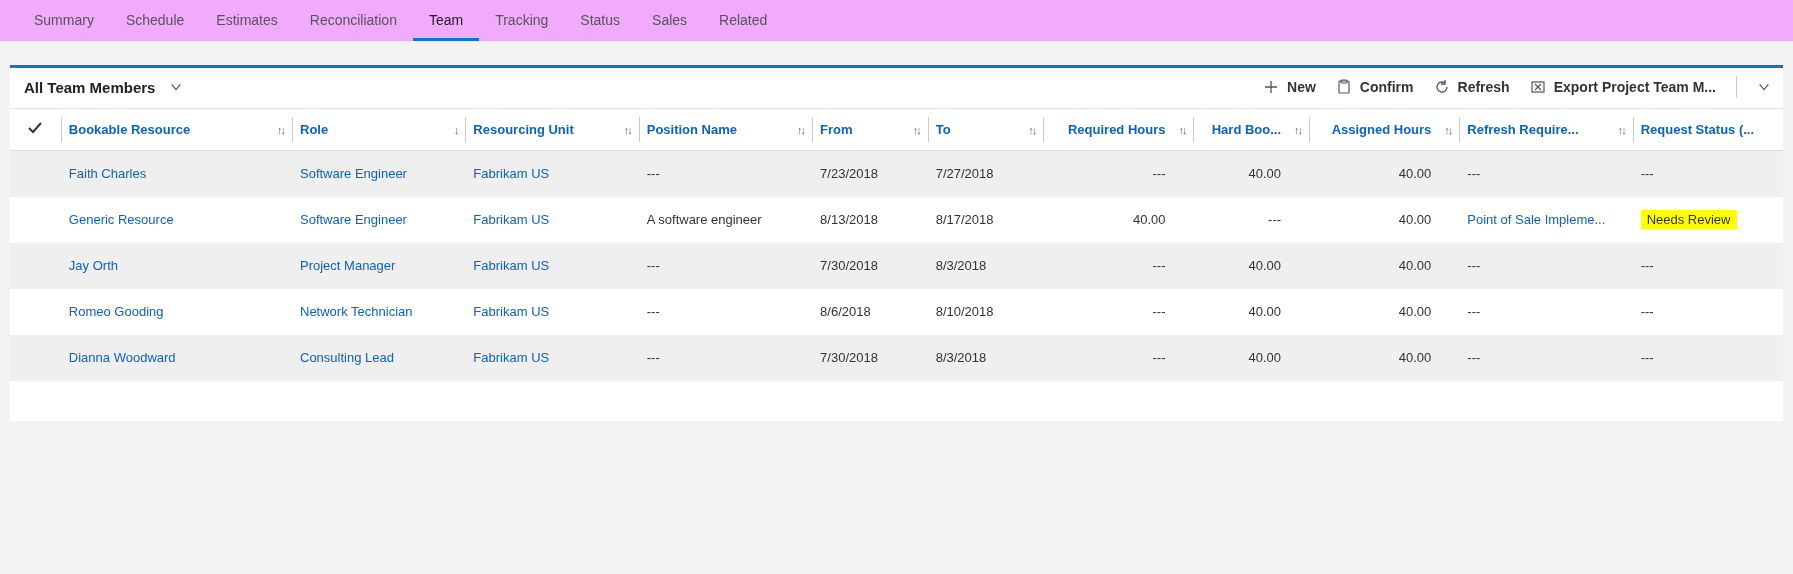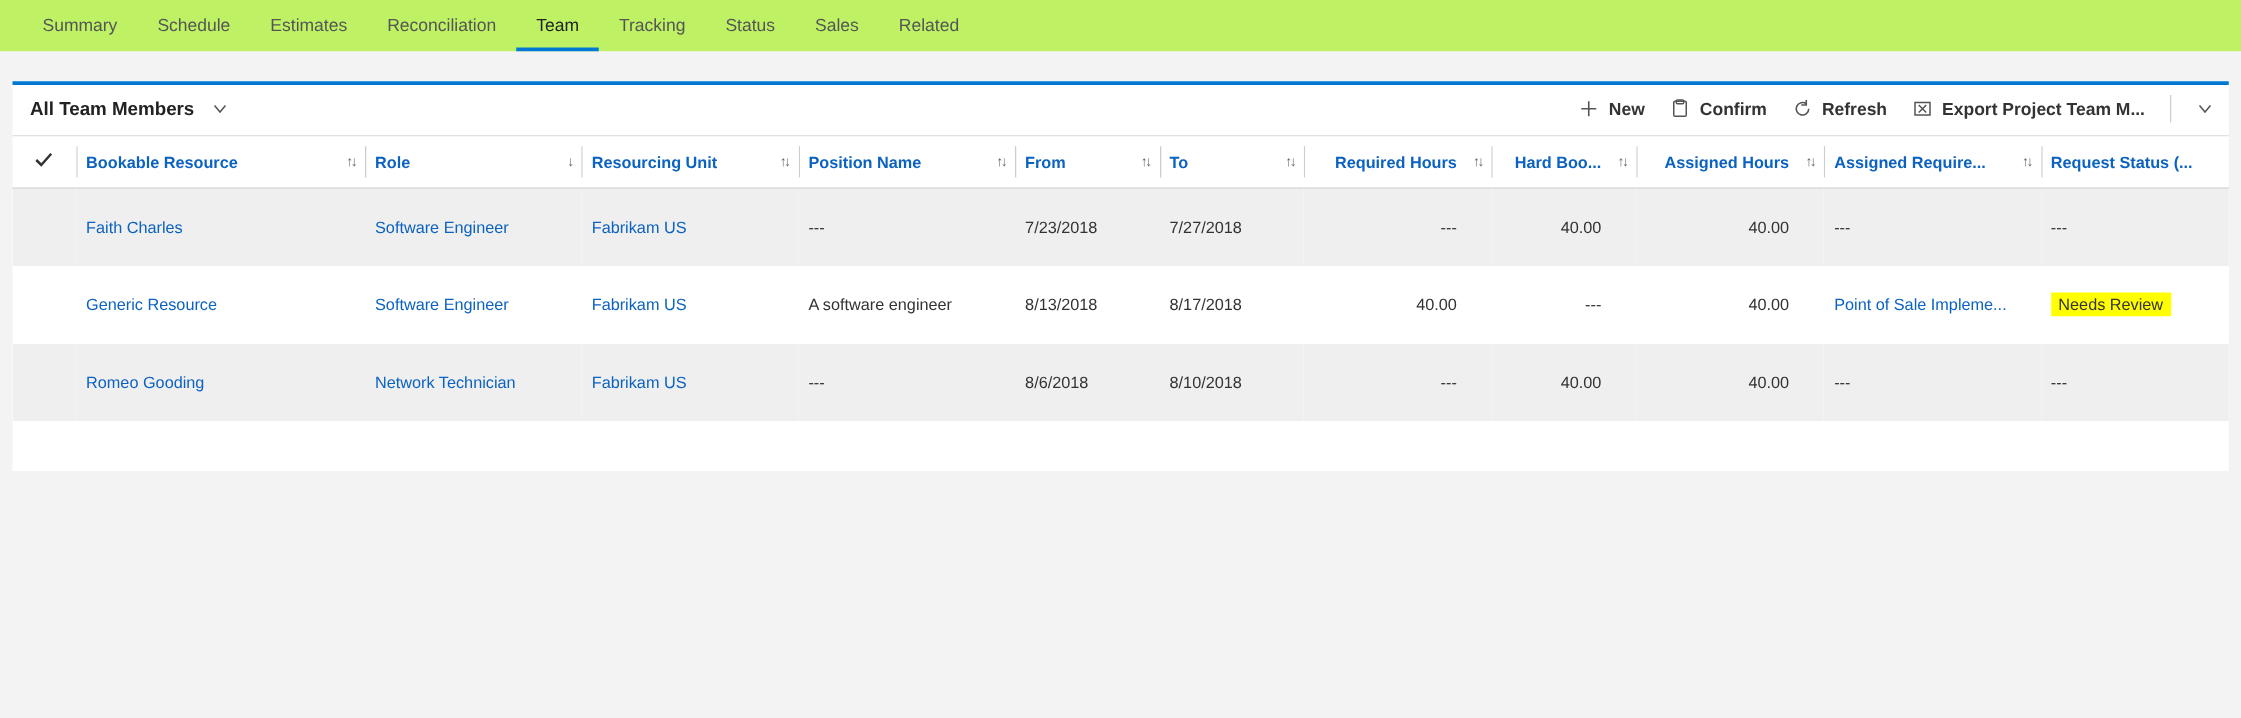--- a/index.html
+++ b/index.html
@@ -6,21 +6,21 @@
     body {
       font-family: "Segoe UI", Arial, sans-serif;
       font-size: 13px;
       color: #333;
       background: #f3f3f3;
       width: 1793px;
     }
     .tabs {
       display: flex;
       padding: 0 18px;
-      background: #bef264;
+      background: #f0abfc;
       gap: 0;
     }
     .tab {
       padding: 12px 16px 10px;
       color: #555;
       cursor: pointer;
       border-bottom: 3px solid transparent;
       font-size: 14px;
     }
     .tab.active {
@@ -97,21 +97,21 @@
     }
     th .sort {
       position: absolute;
       right: 8px; top: 50%;
       transform: translateY(-50%);
       color: #666;
       font-size: 11px;
       letter-spacing: -2px;
     }
     th.num { text-align: right; padding-right: 28px; }
-    tbody tr { height: 62px; }
+    tbody tr { height: 46px; }
     tbody tr:nth-child(odd) { background: #efefef; }
     tbody tr:nth-child(even) { background: #fff; }
     td {
       padding: 0 8px;
       color: #333;
       white-space: nowrap;
       overflow: hidden;
       text-overflow: ellipsis;
       font-size: 13px;
     }
@@ -203,21 +203,21 @@
         </th>
         <th><span class="sep"></span><span>Bookable Resource</span><span class="sort">↑↓</span></th>
         <th><span class="sep"></span><span>Role</span><span class="sort">↓</span></th>
         <th><span class="sep"></span><span>Resourcing Unit</span><span class="sort">↑↓</span></th>
         <th><span class="sep"></span><span>Position Name</span><span class="sort">↑↓</span></th>
         <th><span class="sep"></span><span>From</span><span class="sort">↑↓</span></th>
         <th><span class="sep"></span><span>To</span><span class="sort">↑↓</span></th>
         <th class="num"><span class="sep"></span><span>Required Hours</span><span class="sort">↑↓</span></th>
         <th class="num"><span class="sep"></span><span>Hard Boo...</span><span class="sort">↑↓</span></th>
         <th class="num"><span class="sep"></span><span>Assigned Hours</span><span class="sort">↑↓</span></th>
-        <th><span class="sep"></span><span>Assigned Require...</span><span class="sort">↑↓</span></th>
+        <th><span class="sep"></span><span>Refresh Require...</span><span class="sort">↑↓</span></th>
         <th><span class="sep"></span><span>Request Status (...</span></th>
       </tr>
     </thead>
     <tbody id="grid-body">
         <tr>
           <td class="check-col"></td>
           <td class="link">Faith Charles</td>
           <td class="link">Software Engineer</td>
           <td class="link">Fabrikam US</td>
           <td>---</td>
@@ -238,26 +238,54 @@
           <td>8/13/2018</td>
           <td>8/17/2018</td>
           <td class="num">40.00</td>
           <td class="num">---</td>
           <td class="num">40.00</td>
           <td class="link">Point of Sale Impleme...</td>
           <td><span class="hl">Needs Review</span></td>
         </tr>
         <tr>
           <td class="check-col"></td>
+          <td class="link">Jay Orth</td>
+          <td class="link">Project Manager</td>
+          <td class="link">Fabrikam US</td>
+          <td>---</td>
+          <td>7/30/2018</td>
+          <td>8/3/2018</td>
+          <td class="num">---</td>
+          <td class="num">40.00</td>
+          <td class="num">40.00</td>
+          <td>---</td>
+          <td>---</td>
+        </tr>
+        <tr>
+          <td class="check-col"></td>
           <td class="link">Romeo Gooding</td>
           <td class="link">Network Technician</td>
           <td class="link">Fabrikam US</td>
           <td>---</td>
           <td>8/6/2018</td>
           <td>8/10/2018</td>
+          <td class="num">---</td>
+          <td class="num">40.00</td>
+          <td class="num">40.00</td>
+          <td>---</td>
+          <td>---</td>
+        </tr>
+        <tr>
+          <td class="check-col"></td>
+          <td class="link">Dianna Woodward</td>
+          <td class="link">Consulting Lead</td>
+          <td class="link">Fabrikam US</td>
+          <td>---</td>
+          <td>7/30/2018</td>
+          <td>8/3/2018</td>
           <td class="num">---</td>
           <td class="num">40.00</td>
           <td class="num">40.00</td>
           <td>---</td>
           <td>---</td>
         </tr>
       </tbody>
   </table>
 </div>
 

